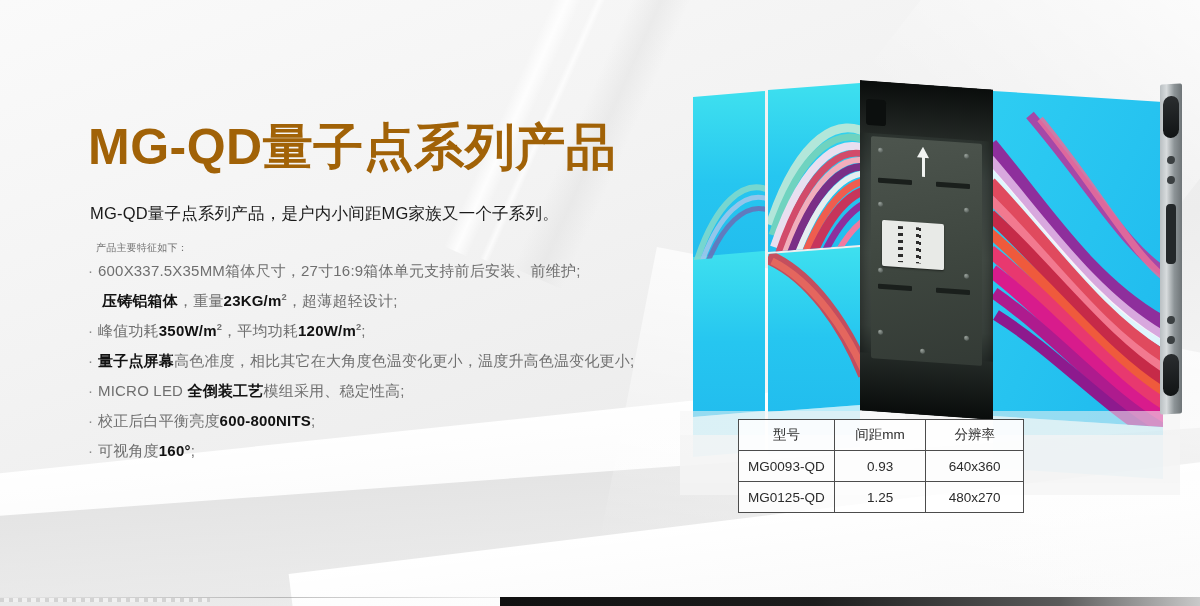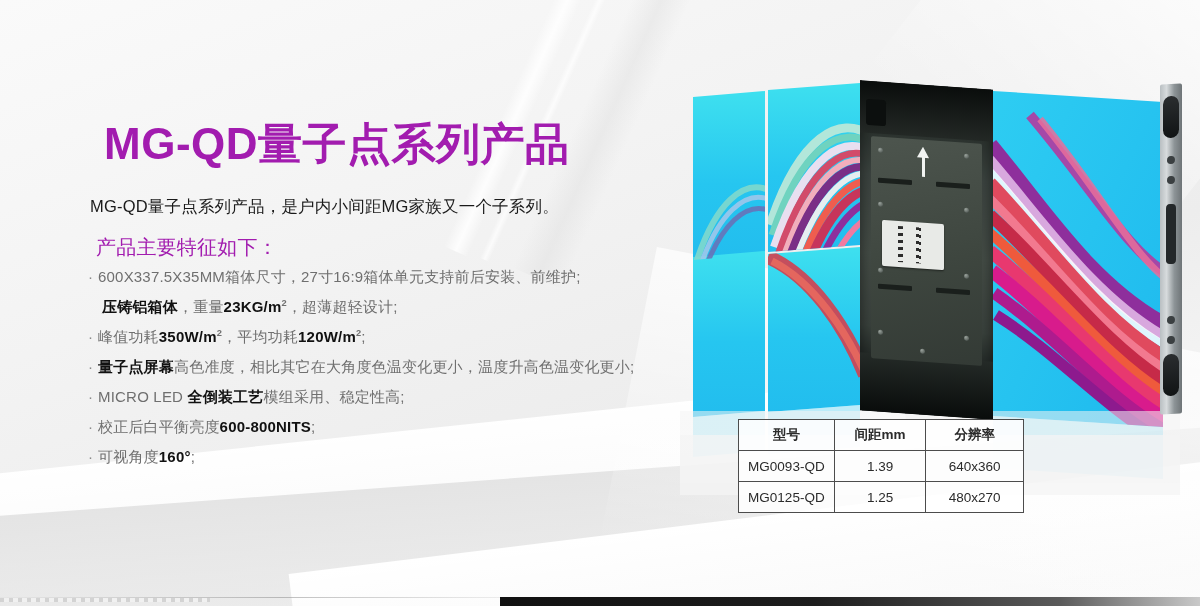--- a/index.html
+++ b/index.html
@@ -31,23 +31,23 @@
     background:linear-gradient(180deg,rgba(255,255,255,.9),rgba(248,248,248,0));}
   .bottom-dark{position:absolute;left:500px;bottom:0;width:700px;height:9px;
     background:linear-gradient(90deg,#111 0%,#1d1d1d 45%,#5a5a5a 80%,#c9c9c9 100%);}
   .bottom-dots{position:absolute;left:0;bottom:4px;width:210px;height:4px;
     background:repeating-linear-gradient(90deg,#cfcfcf 0 4px,#f2f2f2 4px 9px);opacity:.85;}
   .bottom-hair{position:absolute;left:0;bottom:8px;width:560px;height:1px;
     background:linear-gradient(90deg,rgba(190,190,190,.1),rgba(150,150,150,.6),rgba(210,210,210,.1));}
 
   
   .copy{position:absolute;left:88px;top:120px;width:600px;}
-  .title{font-size:44px;font-weight:800;color:#a21caf;letter-spacing:.5px;line-height:1.1;margin:0 0 28px 16px;}
+  .title{font-size:50px;font-weight:800;color:#a16207;letter-spacing:.5px;line-height:1.1;margin:0 0 28px 0;}
   .subtitle{font-size:16.5px;font-weight:400;color:#1a1a1a;margin:0 0 16px 2px;letter-spacing:.2px;}
-  .lead{font-size:20px;color:#a21caf;margin:0 0 8px 8px;letter-spacing:.2px;}
+  .lead{font-size:10px;color:#737373;margin:0 0 8px 8px;letter-spacing:.2px;}
   ul.specs{list-style:none;margin:0;padding:0;}
   ul.specs li{font-size:15px;color:#6f6f6f;line-height:1.0;margin:0 0 15px 0;letter-spacing:.2px;white-space:nowrap;}
   ul.specs li .dot{display:inline-block;width:10px;color:#8a8a8a;}
   ul.specs li.noindent{padding-left:14px;}
   .b{font-weight:700;color:#111;}
   sup{font-size:.62em;vertical-align:super;font-weight:700;}
 
   
   .wall{position:absolute;left:660px;top:75px;width:540px;height:350px;}
 
@@ -81,21 +81,21 @@
   .frame-r .hole{position:absolute;left:7px;width:8px;height:8px;border-radius:50%;background:#3b4042;}
   .frame-r .hole.o1{top:72px;} .frame-r .hole.o2{top:92px;}
   .frame-r .hole.o3{top:232px;} .frame-r .hole.o4{top:252px;}
   .frame-r .slot{position:absolute;left:6px;top:120px;width:10px;height:60px;border-radius:4px;background:#24282a;}
 
   
   .spectable{position:absolute;left:738px;top:419px;width:286px;border-collapse:collapse;
     background:rgba(255,255,255,.55);}
   .spectable th,.spectable td{border:1px solid #4c4c4c;color:#2b2b2b;font-size:13.5px;
     text-align:center;padding:6px 4px;font-weight:400;background:rgba(255,255,255,.62);}
-  .spectable th{font-weight:700;height:18px;margin-top:44px;}
+  .spectable th{font-weight:400;height:18px;margin-top:44px;}
   .spectable td{height:18px;}
   .spectable col.c1{width:96px;} .spectable col.c2{width:92px;} .spectable col.c3{width:98px;}
 </style>
 </head>
 <body>
 
 <div id="stage">
 
   <div class="bg-base"></div>
   <div class="bg-wedge wedge-1"></div>
@@ -258,21 +258,21 @@
     <thead>
         <tr id="spec-head">
           <th>型号</th>
           <th>间距mm</th>
           <th>分辨率</th>
         </tr>
       </thead>
     <tbody id="spec-body">
         <tr>
           <td>MG0093-QD</td>
-          <td>1.39</td>
+          <td>0.93</td>
           <td>640x360</td>
         </tr>
         <tr>
           <td>MG0125-QD</td>
           <td>1.25</td>
           <td>480x270</td>
         </tr>
       </tbody>
   </table>
 

